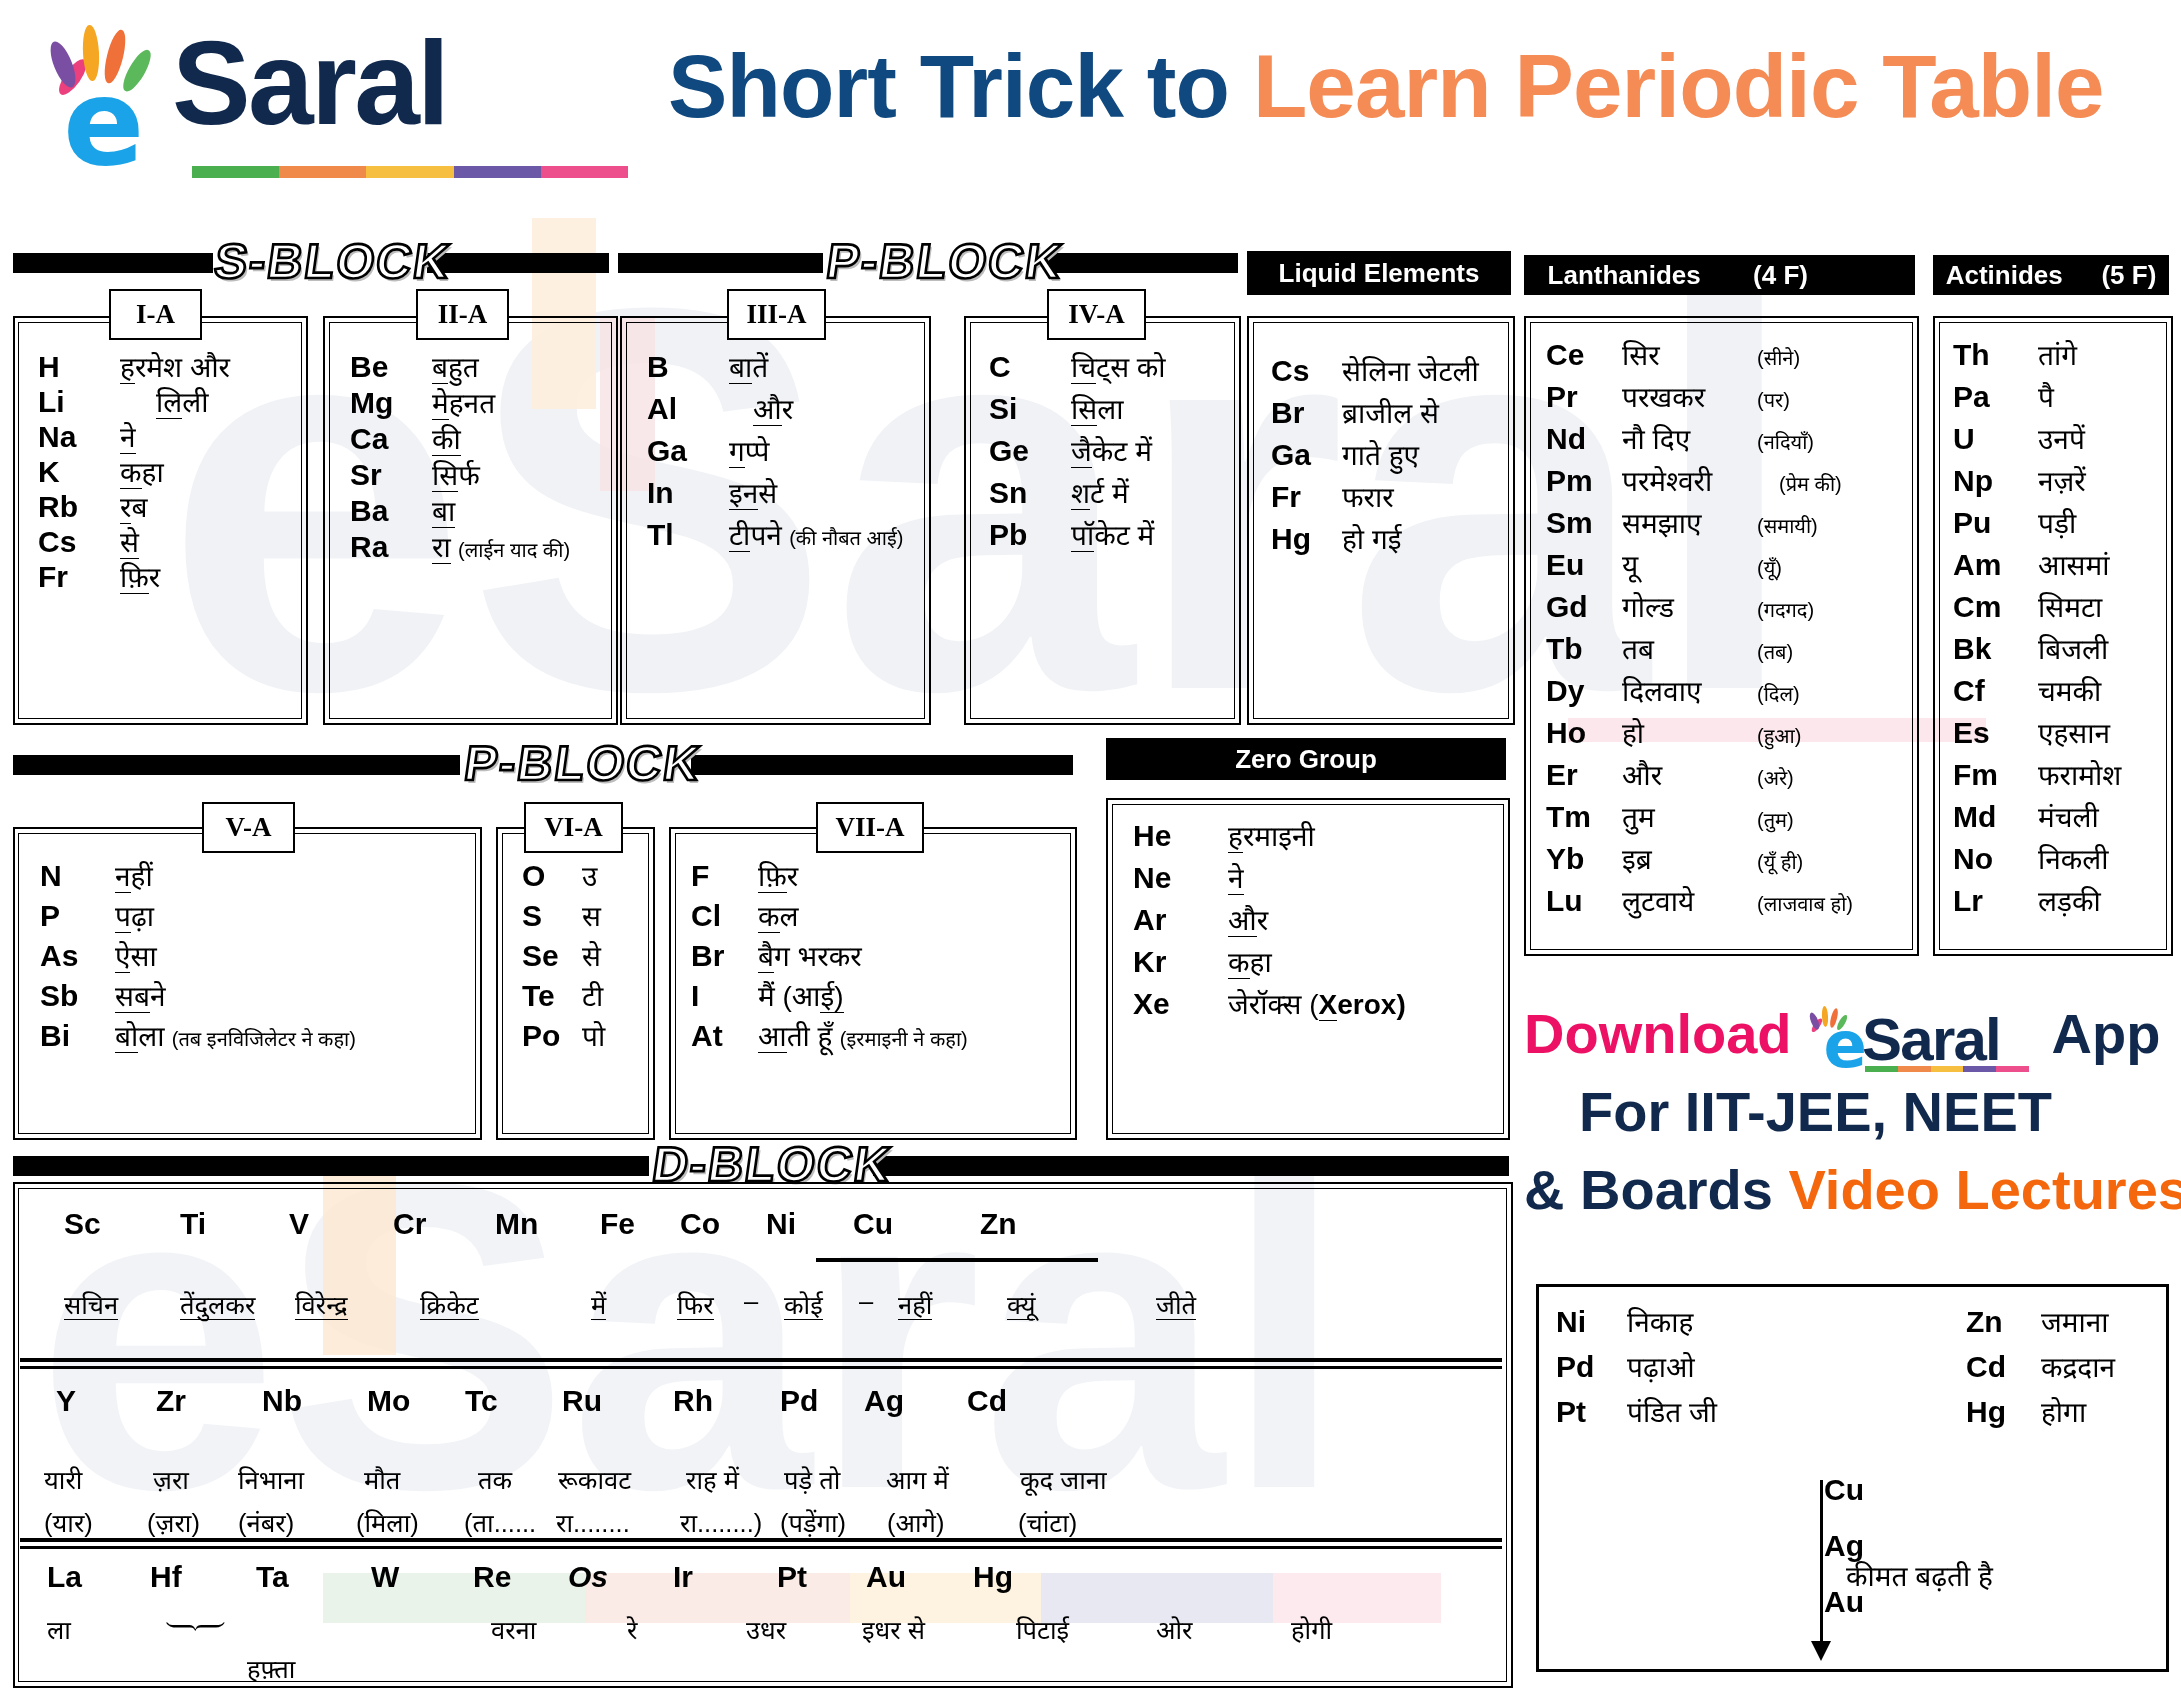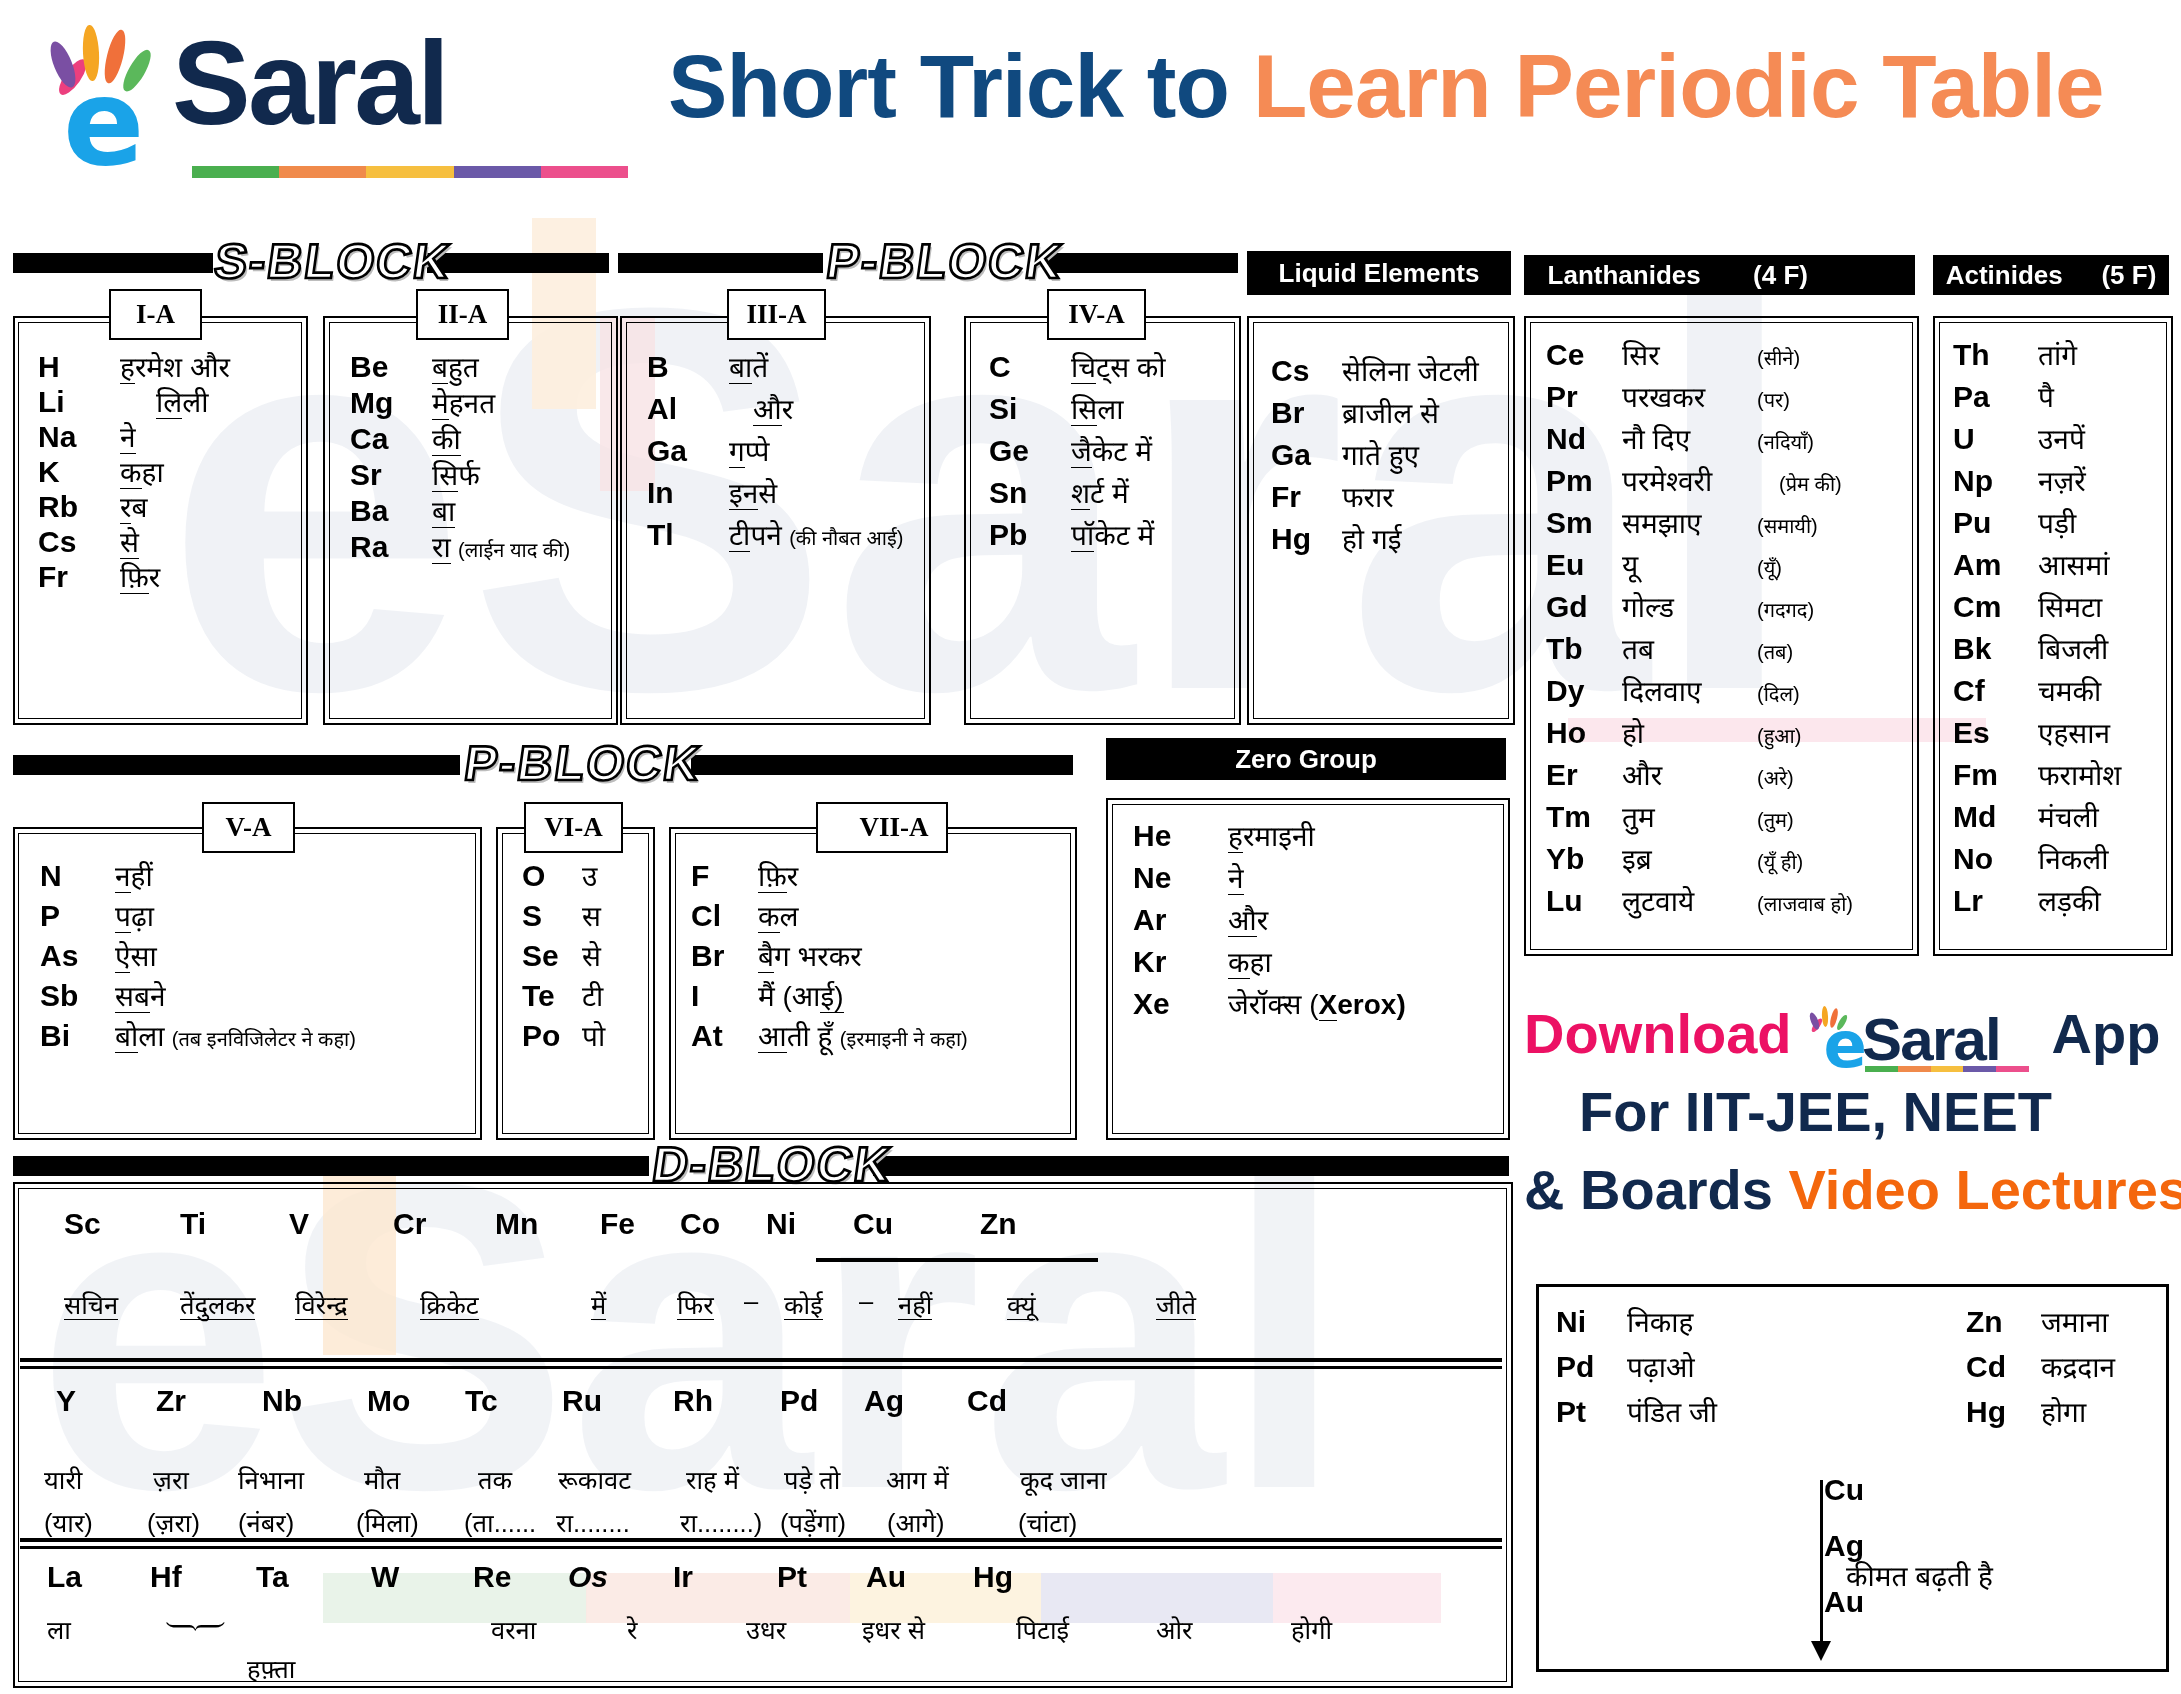--- a/index.html
+++ b/index.html
@@ -478,21 +478,21 @@
     </div>
   <div class="row" style="height:40px;">
       <span class="sym" style="width:60px;">Po</span>
       <span class="mn">पो</span>
     </div>
 </div>
 
 <div class="gbox" style="left:669px;top:827px;width:404px;height:309px;">
     <div class="inner"></div>
   </div>
-<div class="gtag" style="left:816px;top:802px;width:104px;height:47px;padding-left:24px;">VII-A</div>
+<div class="gtag" style="left:816px;top:802px;width:104px;height:47px;">VII-A</div>
 <div class="rows" style="left:691px;top:856px;width:404px;">
   <div class="row" style="height:40px;">
       <span class="sym" style="width:67px;">F</span>
       <span class="mn"><span class="u">फ़ि</span><span>र</span></span>
     </div>
   <div class="row" style="height:40px;">
       <span class="sym" style="width:67px;">Cl</span>
       <span class="mn"><span class="u">क</span><span>ल</span></span>
     </div>
   <div class="row" style="height:40px;">

